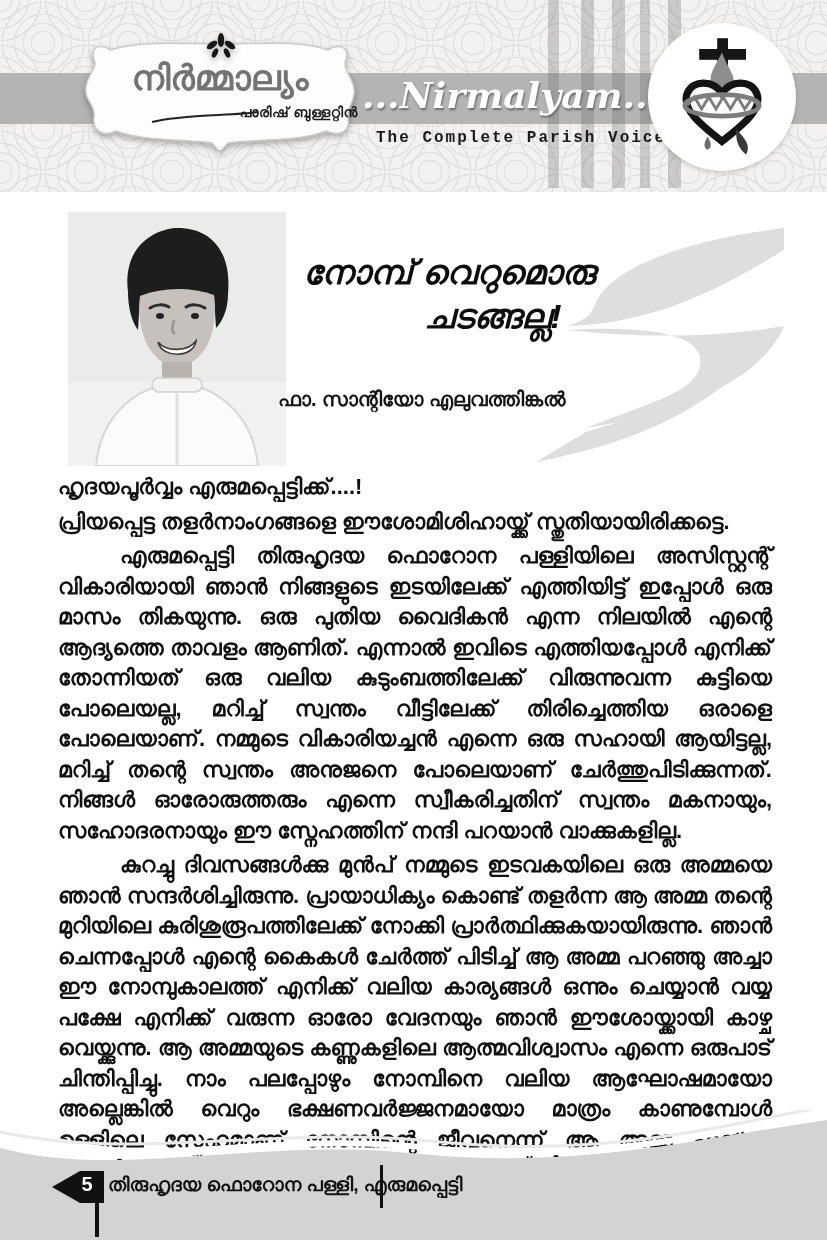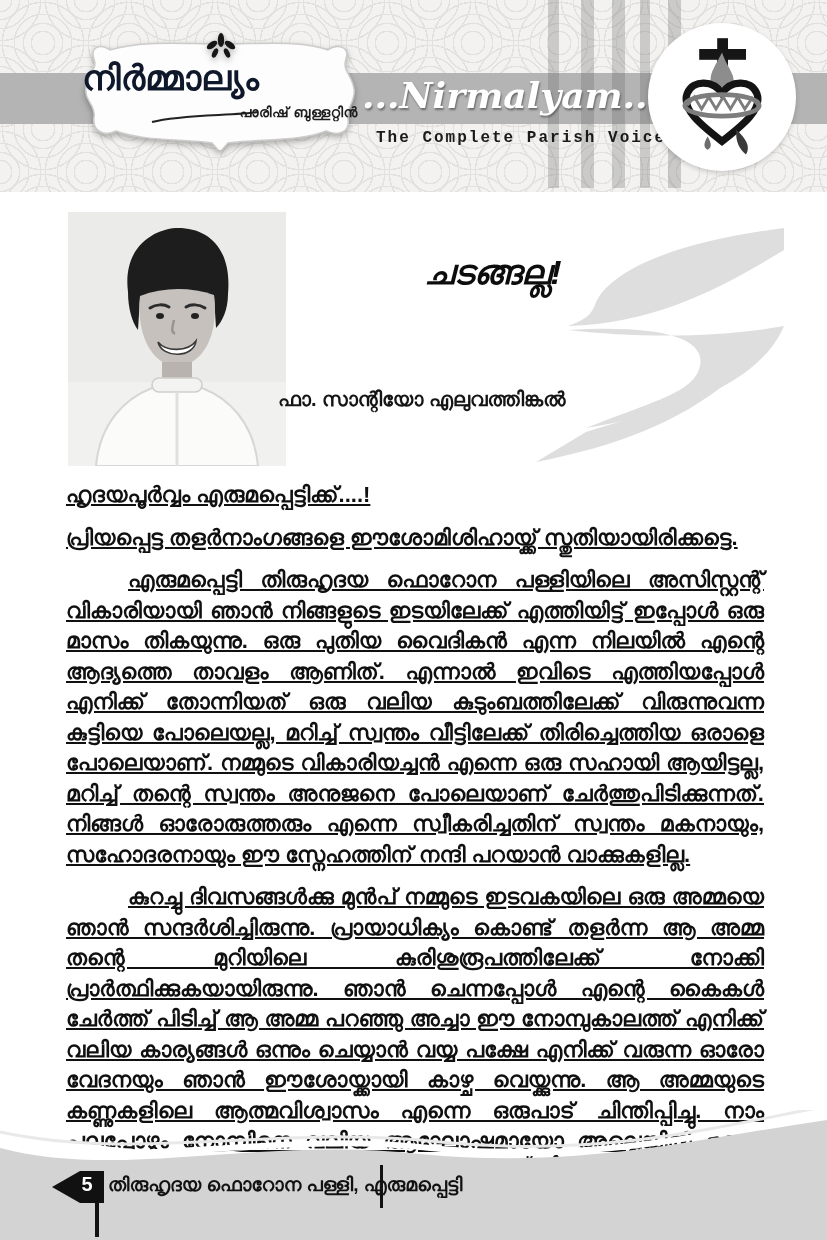--- a/index.html
+++ b/index.html
@@ -21,22 +21,22 @@
   .header-band{position:absolute;left:0;top:73px;width:827px;height:51px;background:#b4b4b4;}
   .vbar{position:absolute;top:0;height:188px;background:rgba(110,110,110,0.30);}
   .vbar.b1{left:548px;width:11px;}
   .vbar.b2{left:581px;width:13px;}
   .vbar.b3{left:612px;width:13px;}
   .vbar.b4{left:640px;width:10px;}
   .vbar.b5{left:668px;width:13px;}
   .masthead{position:absolute;left:82px;top:38px;width:276px;height:112px;}
   .masthead svg{position:absolute;inset:0;filter:drop-shadow(0 3px 3px rgba(0,0,0,0.30));}
   .masthead-title{
-    position:absolute;left:0;top:22px;width:276px;text-align:left;
-    font-family:"Liberation Serif",serif;font-weight:bold;font-size:35px;line-height:38px;color:#0f172a;
+    position:absolute;left:0;top:22px;width:276px;text-align:center;
+    font-family:"Liberation Serif",serif;font-weight:bold;font-size:35px;line-height:38px;color:#737373;
   }
   .masthead-sub{
     position:absolute;left:0;top:66px;width:276px;text-align:right;
     font-size:14px;font-weight:bold;color:#1c1c1c;letter-spacing:.5px;
   }
   .flower{position:absolute;left:122px;top:-6px;}
   .script-title{
     position:absolute;left:362px;top:74px;width:300px;
     font-family:"DejaVu Serif",serif;font-style:italic;font-weight:bold;
     font-size:36px;color:#ffffff;text-shadow:1px 2px 2px rgba(90,90,90,.8);
@@ -64,21 +64,21 @@
   .byline{
     position:absolute;left:278px;top:388px;width:330px;
     font-size:20px;font-weight:bold;color:#151515;
   }
   
   .body-text{
     position:absolute;left:54px;top:468px;width:722px;
     font-size:22px;line-height:30.5px;font-weight:600;color:#101010;
     text-align:justify;
   }
-  .body-text p{margin:12px;text-decoration:underline;}
+  .body-text p{margin:4px;}
   .body-text p.indent{text-indent:62px;}
   .signature{
     position:absolute;right:66px;top:1154px;
     font-size:17px;font-weight:bold;font-style:italic;color:#161616;white-space:nowrap;
   }
   
   .footer-wave{position:absolute;left:0;bottom:0;width:827px;height:130px;}
   .page-flag{position:absolute;left:52px;top:1169px;width:52px;height:36px;}
   .page-flag-num{
     position:absolute;left:22px;top:4px;width:26px;text-align:center;
@@ -165,20 +165,21 @@
     <svg width="266" height="266" viewBox="0 0 266 266">
       <g fill="#dedede">
         <path d="M256 6 C180 16 110 34 78 66 C60 84 74 92 40 104 C130 102 200 62 256 28 Z"></path>
         <path d="M40 108 C140 102 184 118 170 150 C160 172 118 182 58 206 C170 188 236 152 256 104 C190 116 110 116 40 108 Z"></path>
         <path d="M58 210 C100 196 150 186 200 160 C150 200 90 224 8 240 Z"></path>
       </g>
     </svg>
   </div>
 
   <div class="article-title">
+    <span class="l1">നോമ്പ് വെറുമൊരു</span>
     <span class="l2">ചടങ്ങല്ല!</span>
   </div>
 
   <div class="byline">ഫാ. സാന്റിയോ എലുവത്തിങ്കൽ</div>
 
   <div class="body-text">
     <p>ഹൃദയപൂർവ്വം എരുമപ്പെട്ടിക്ക്....!</p>
     <p>പ്രിയപ്പെട്ട തളർനാംഗങ്ങളെ ഈശോമിശിഹായ്ക്ക് സ്തുതിയായിരിക്കട്ടെ.</p>
     <p class="indent">എരുമപ്പെട്ടി തിരുഹൃദയ ഫൊറോന പള്ളിയിലെ അസിസ്റ്റന്റ് വികാരിയായി ഞാൻ നിങ്ങളുടെ ഇടയിലേക്ക് എത്തിയിട്ട് ഇപ്പോൾ ഒരു മാസം തികയുന്നു. ഒരു പുതിയ വൈദികൻ എന്ന നിലയിൽ എന്റെ ആദ്യത്തെ താവളം ആണിത്. എന്നാൽ ഇവിടെ എത്തിയപ്പോൾ എനിക്ക് തോന്നിയത് ഒരു വലിയ കുടുംബത്തിലേക്ക് വിരുന്നുവന്ന കുട്ടിയെ പോലെയല്ല, മറിച്ച് സ്വന്തം വീട്ടിലേക്ക് തിരിച്ചെത്തിയ ഒരാളെ പോലെയാണ്. നമ്മുടെ വികാരിയച്ചൻ എന്നെ ഒരു സഹായി ആയിട്ടല്ല, മറിച്ച് തന്റെ സ്വന്തം അനുജനെ പോലെയാണ് ചേർത്തുപിടിക്കുന്നത്. നിങ്ങൾ ഓരോരുത്തരും എന്നെ സ്വീകരിച്ചതിന് സ്വന്തം മകനായും, സഹോദരനായും ഈ സ്നേഹത്തിന് നന്ദി പറയാൻ വാക്കുകളില്ല.</p>
     <p class="indent">കുറച്ചു ദിവസങ്ങൾക്കു മുൻപ് നമ്മുടെ ഇടവകയിലെ ഒരു അമ്മയെ ഞാൻ സന്ദർശിച്ചിരുന്നു. പ്രായാധിക്യം കൊണ്ട് തളർന്ന ആ അമ്മ തന്റെ മുറിയിലെ കുരിശുരൂപത്തിലേക്ക് നോക്കി പ്രാർത്ഥിക്കുകയായിരുന്നു. ഞാൻ ചെന്നപ്പോൾ എന്റെ കൈകൾ ചേർത്ത് പിടിച്ച് ആ അമ്മ പറഞ്ഞു അച്ചാ ഈ നോമ്പുകാലത്ത് എനിക്ക് വലിയ കാര്യങ്ങൾ ഒന്നും ചെയ്യാൻ വയ്യ പക്ഷേ എനിക്ക് വരുന്ന ഓരോ വേദനയും ഞാൻ ഈശോയ്ക്കായി കാഴ്ച വെയ്ക്കുന്നു. ആ അമ്മയുടെ കണ്ണുകളിലെ ആത്മവിശ്വാസം എന്നെ ഒരുപാട് ചിന്തിപ്പിച്ചു. നാം പലപ്പോഴും നോമ്പിനെ വലിയ ആഘോഷമായോ അല്ലെങ്കിൽ വെറും ഭക്ഷണവർജ്ജനമായോ മാത്രം കാണുമ്പോൾ ഉള്ളിലെ സ്നേഹമാണ് നോമ്പിന്റെ ജീവനെന്ന് ആ അമ്മ എനിക്ക് കാണിച്ചു തന്നു.</p>

